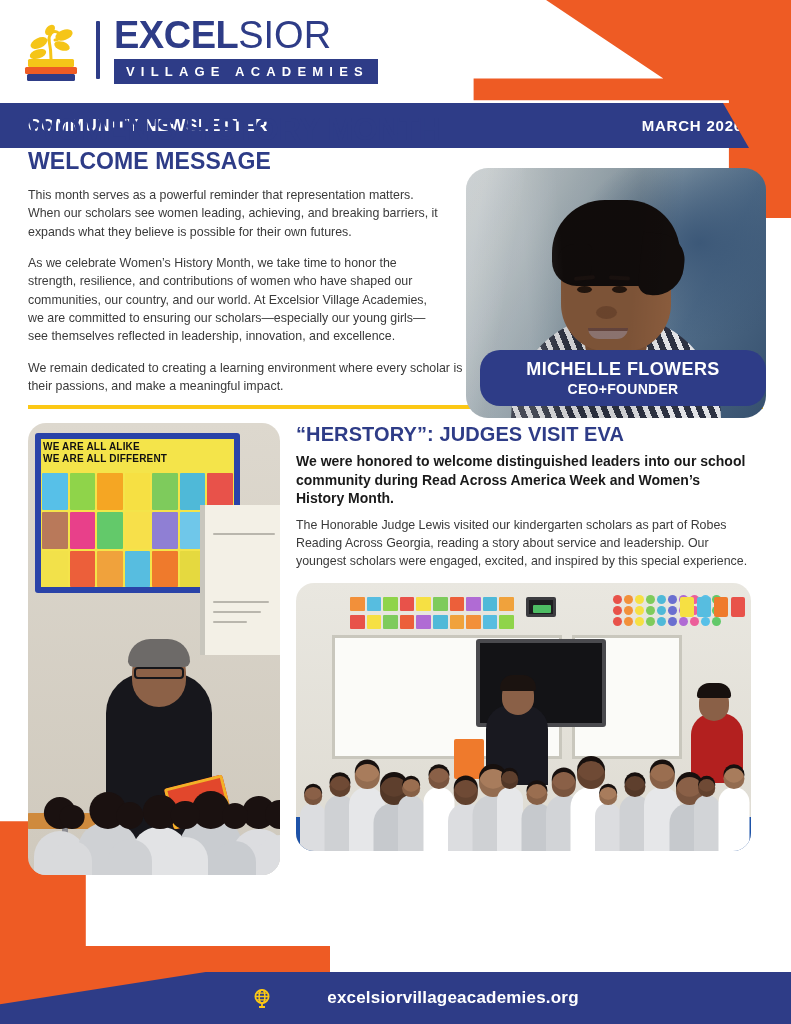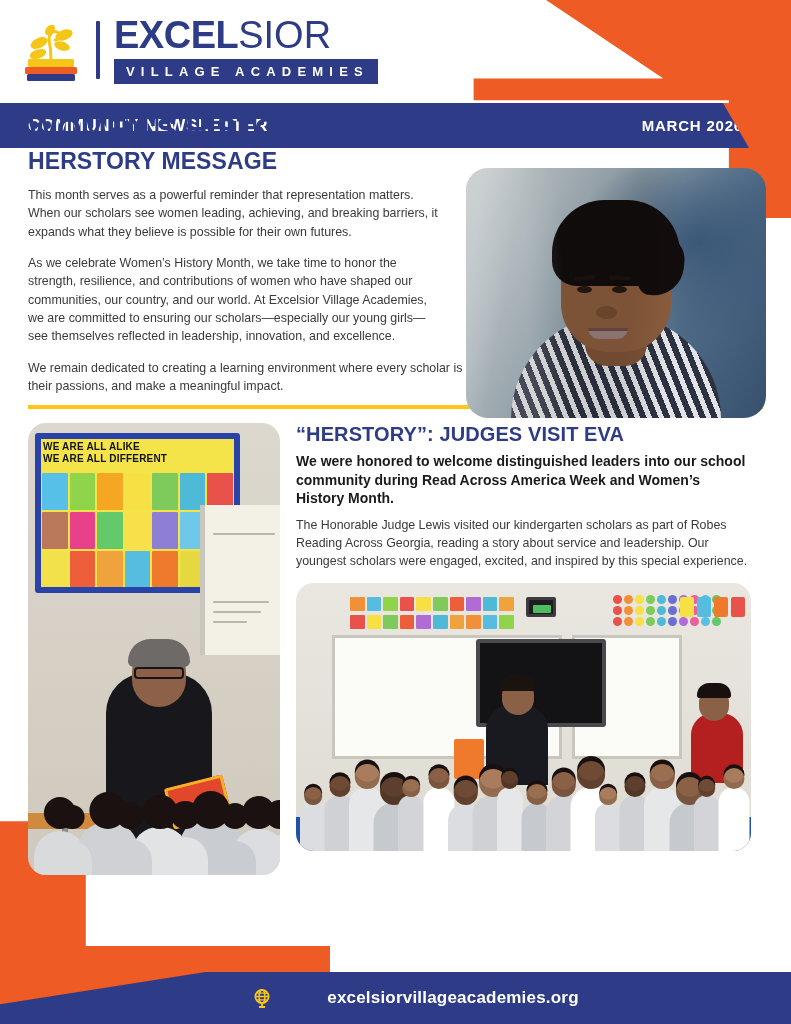--- a/index.html
+++ b/index.html
@@ -336,21 +336,21 @@
       <div class="banner-title">COMMUNITY NEWSLETTER</div>
       <div class="banner-date">MARCH 2026</div>
     </div>
   </div>
   <svg class="banner-notch" viewBox="0 0 130 45" preserveAspectRatio="none">
     <polygon points="62,0 130,0 130,45 88,45" fill="#ee5b24"></polygon>
   </svg>
 
   <div class="content">
     <div class="h1">WOMEN'S HISTORY MONTH</div>
-    <div class="h2">HERSTORY MESSAGE</div>
+    <div class="h2">WELCOME MESSAGE</div>
 
     <div class="welcome-row">
       <div class="welcome-text">
         <p>This month serves as a powerful reminder that representation matters. When our scholars see women leading, achieving, and breaking barriers, it expands what they believe is possible for their own futures.</p>
         <p>As we celebrate Women’s History Month, we take time to honor the strength, resilience, and contributions of women who have shaped our communities, our country, and our world. At Excelsior Village Academies, we are committed to ensuring our scholars—especially our young girls—see themselves reflected in leadership, innovation, and excellence.</p>
       </div>
     </div>
   </div>
 
   <div class="portrait-card">
@@ -358,20 +358,24 @@
       <div class="p-shoulders"></div>
       <div class="p-neck"></div>
       <div class="p-head"></div>
       <div class="p-hair"></div>
       <div class="p-brow l"></div>
         <div class="p-brow r"></div>
       <div class="p-eye l"></div>
         <div class="p-eye r"></div>
       <div class="p-nose"></div>
       <div class="p-mouth"></div>
+    </div>
+    <div class="name-plate">
+      <div class="nm">MICHELLE FLOWERS</div>
+      <div class="rl">CEO+FOUNDER</div>
     </div>
   </div>
 
   <div class="closing">
     <p>We remain dedicated to creating a learning environment where every scholar is empowered to lead with confidence, pursue their passions, and make a meaningful impact.</p>
   </div>
 
   <div class="divider"></div>
 
   <div class="herstory">

